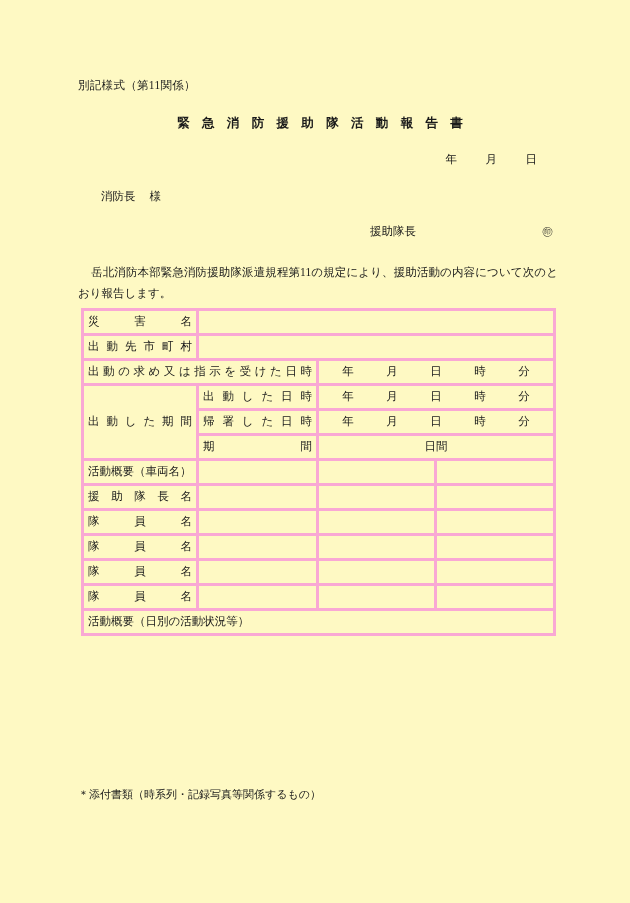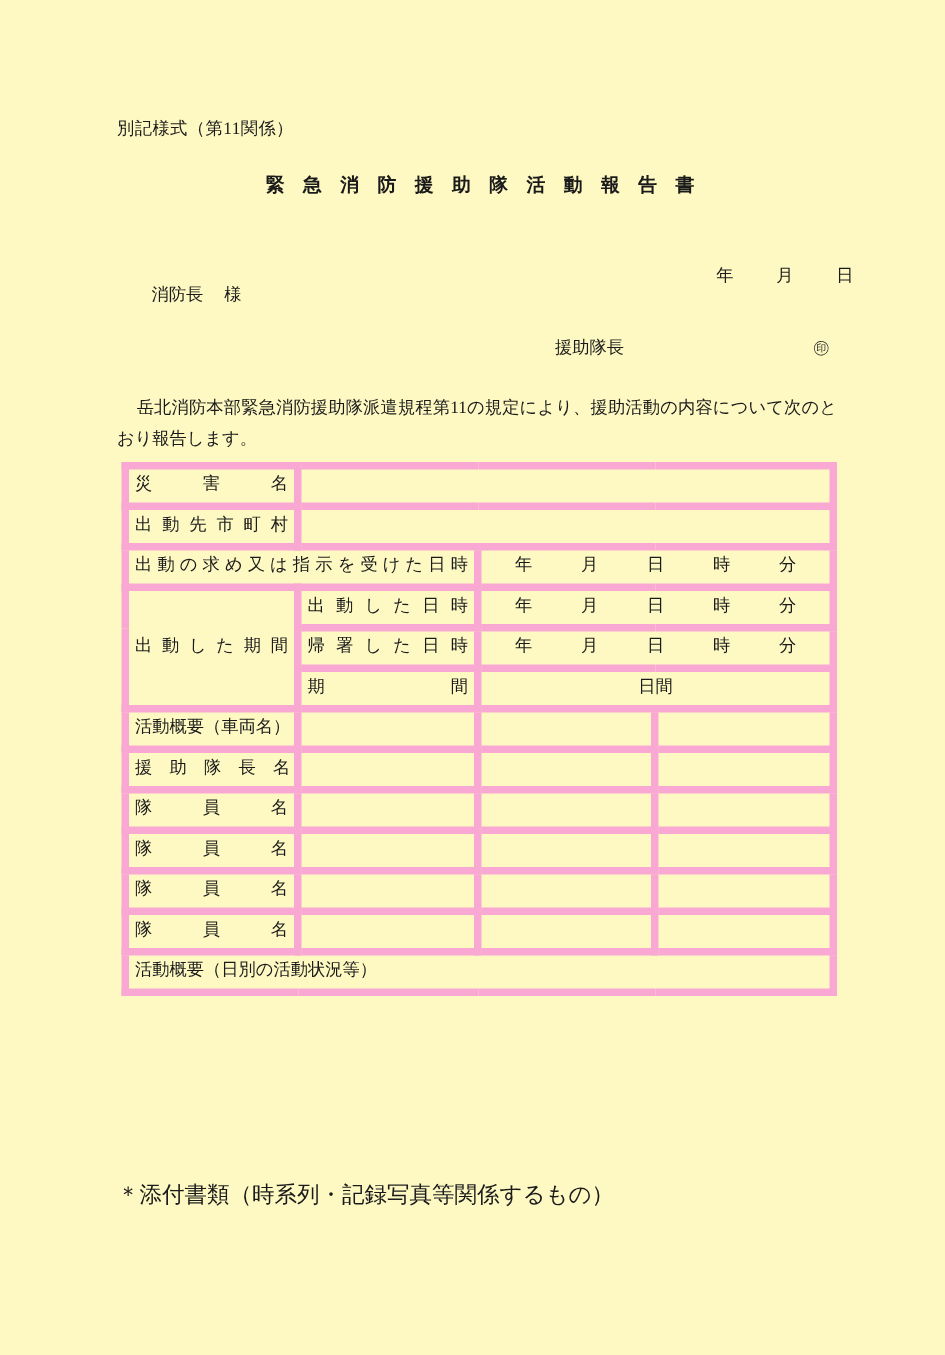--- a/index.html
+++ b/index.html
@@ -38,24 +38,23 @@
     top: 115px;
     text-align: center;
     font-size: 12.5px;
     letter-spacing: 4.6px;
     text-indent: 4.6px;
     font-weight: 600;
     margin-left: 10px;
   }
   .date-line {
     position: absolute;
-    right: 61px;
+    right: 93px;
     top: 152px;
     font-size: 11.5px;
-    margin-top: 24px;
   }
   .date-line .unit { display: inline-block; width: 40px; text-align: left; }
   .date-line .unit.last { width: auto; }
 
   .addressee {
     position: absolute;
     left: 101px;
     top: 189px;
     font-size: 11.5px;
   }
@@ -88,21 +87,21 @@
   table.form {
     position: absolute;
     left: 81px;
     top: 308px;
     width: 472px;
     border-collapse: collapse;
     table-layout: fixed;
     font-size: 11.5px;
   }
   table.form td {
-    border: 5px solid #f9a8d4;
+    border: 3px solid #f9a8d4;
     height: 22px;
     padding: 0 4px;
     vertical-align: middle;
     line-height: 1.15;
   }
   
   td.lbl {
     text-align: justify;
     text-align-last: justify;
     padding: 0 7px;
@@ -134,21 +133,21 @@
   td.tall { height: 69px; vertical-align: middle; }
   td.bigbox {
     height: 180px;
     vertical-align: top;
     padding: 6px 7px;
   }
   .footnote {
     position: absolute;
     left: 78px;
     top: 787px;
-    font-size: 15px;
+    font-size: 11px;
   }
 </style>
 </head>
 <body>
 
 <div class="page">
 
   <div class="form-code">別記様式（第11関係）</div>
 
   <div class="doc-title">緊 急 消 防 援 助 隊 活 動 報 告 書</div>

